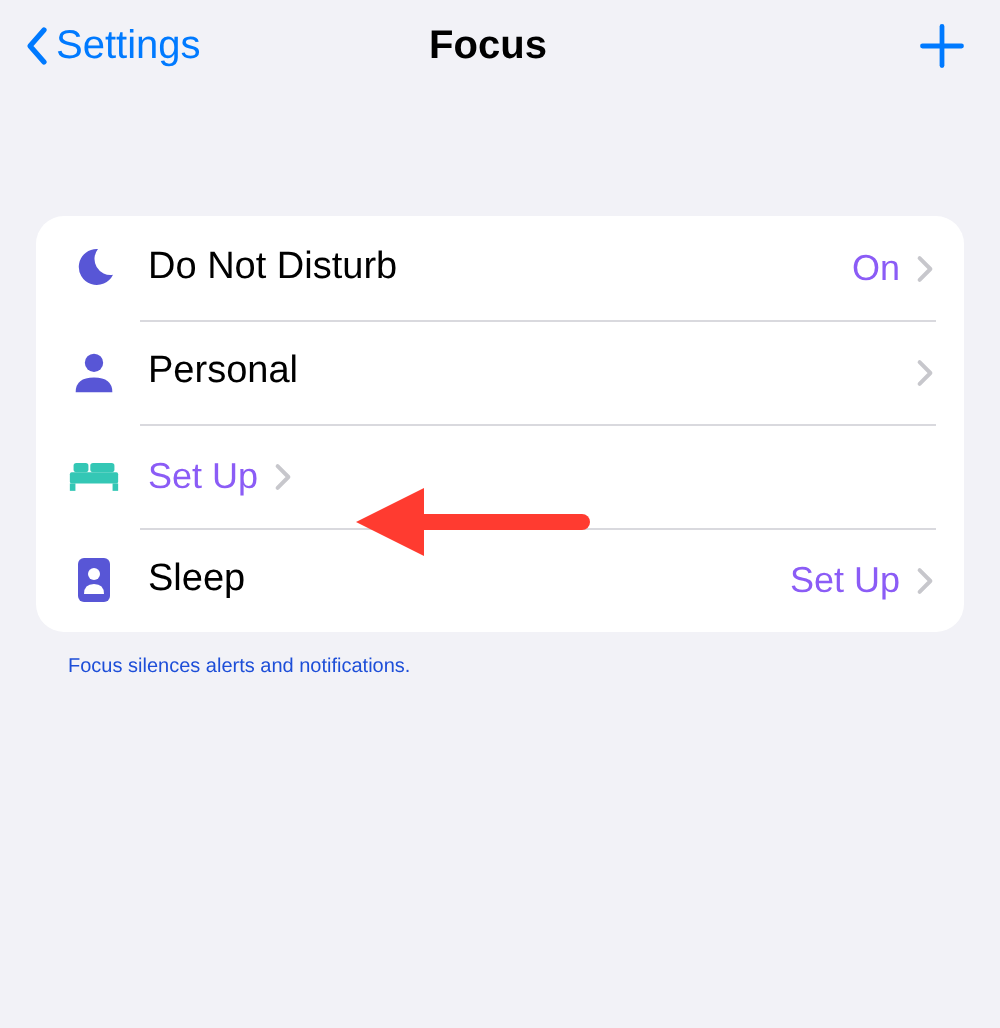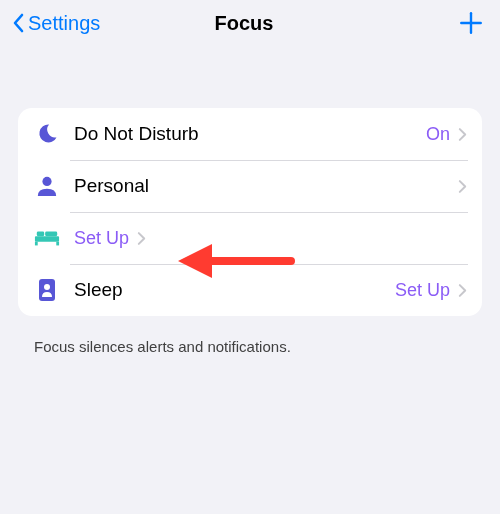--- a/index.html
+++ b/index.html
@@ -54,23 +54,23 @@
     width: 30px; height: 30px;
     display: flex; align-items: center; justify-content: center;
     margin-right: 12px;
     flex: 0 0 30px;
   }
   .row .label { flex: 1 1 auto; font-size: 19px; color: #000; }
   .row .status { font-size: 18px; color: #8b5cf6; margin-right: 8px; }
   .row .chev { width: 10px; height: 16px; color: #c7c7cc; display:flex; align-items:center; }
 
   .footer-note {
-    font-size: 15px;
-    color: #404040;
-    margin: 22px 0 0 34px;
+    font-size: 10px;
+    color: #1d4ed8;
+    margin: 12px 0 0 34px;
   }
 
   .arrow-overlay {
     position: absolute;
     pointer-events: none;
   }
 </style>
 </head>
 <body>
 

